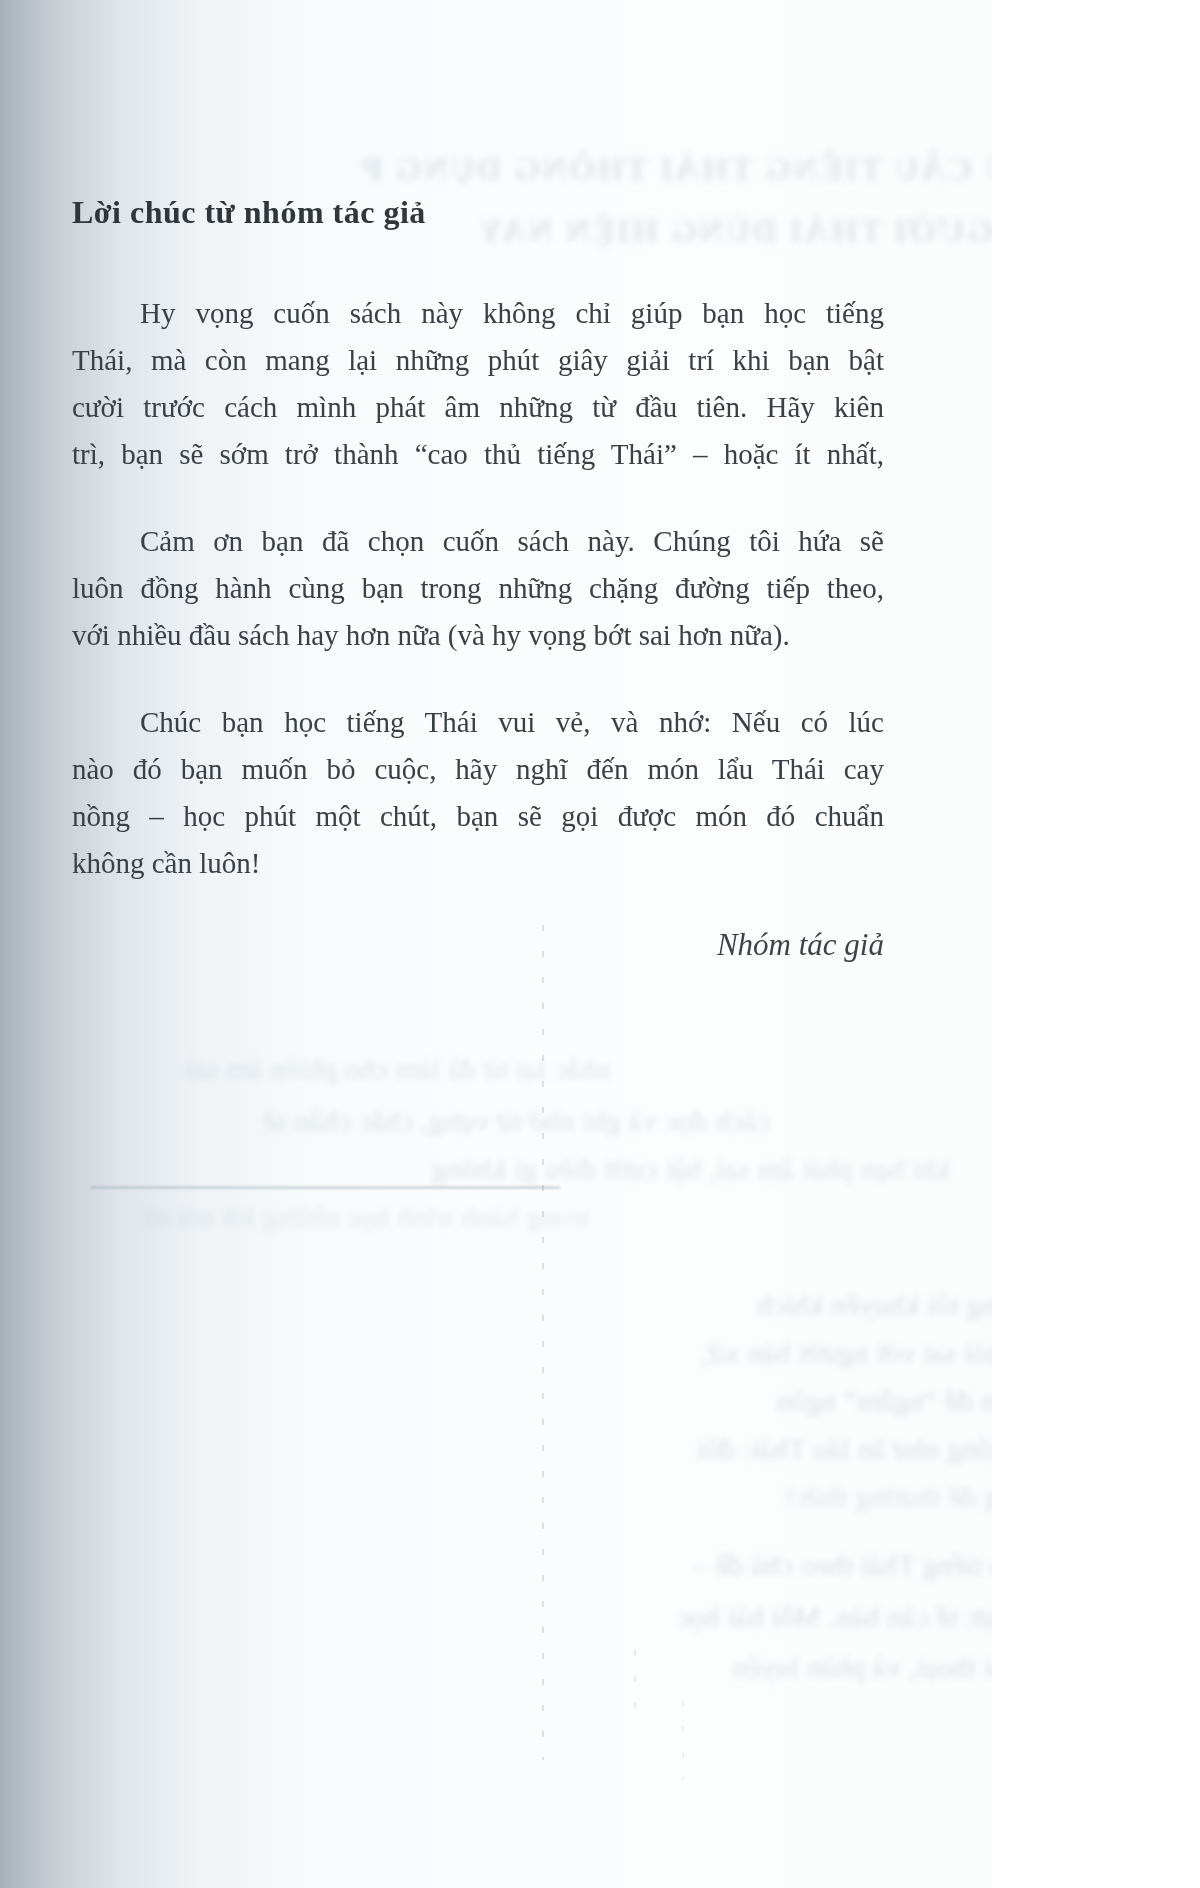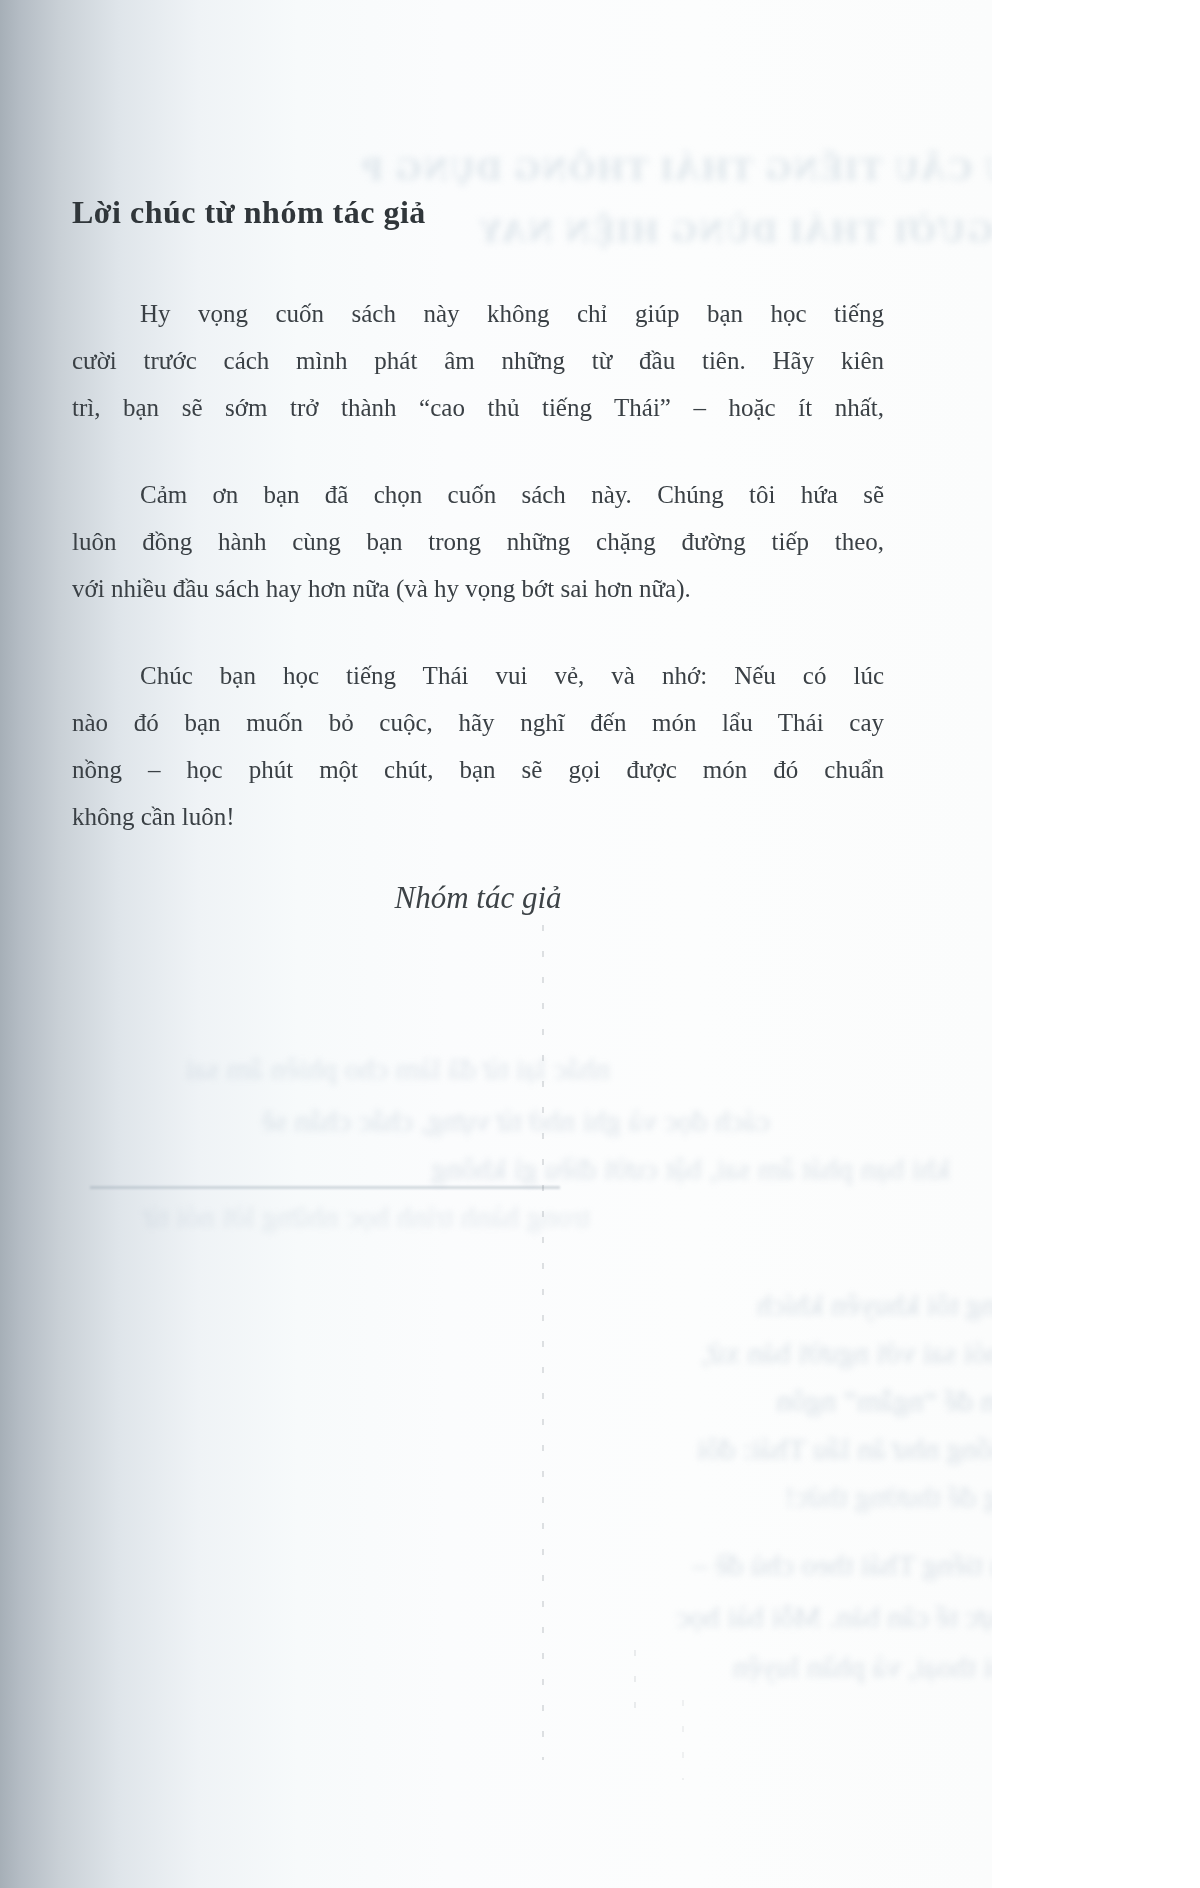--- a/index.html
+++ b/index.html
@@ -26,32 +26,32 @@
   .title {
     font-size: 32px;
     font-weight: bold;
     color: #30363a;
     margin: 0 0 56px 0;
     line-height: 44px;
     letter-spacing: 0.5px;
   }
   .para { margin: 0 0 40px 0; }
   .line {
-    font-size: 25px;
+    font-size: 29px;
     line-height: 47px;
     text-align: justify;
     text-align-last: justify;
     white-space: normal;
   }
   .line.indent { padding-left: 68px; }
   .line.last { text-align-last: left; }
   .signature {
     font-size: 31px;
     font-style: italic;
-    text-align: center;
+    text-align: right;
     margin-top: 6px;
     color: #3d4347;
   }
   
   .ghost-line {
     position: absolute;
     transform: scaleX(-1);
     filter: blur(3px);
     color: #b6c4d1;
     opacity: 0.5;
@@ -88,20 +88,21 @@
 <div class="page">
 
   <div class="ghost-line caps" style="top:150px; left:360px; width:800px;">CÁC MẪU CÂU TIẾNG THÁI THÔNG DỤNG PH</div>
   <div class="ghost-line caps" style="top:212px; left:300px; width:720px;">NGƯỜI THÁI DÙNG HIỆN NAY</div>
 
   <div class="content">
     <h1 class="title">Lời chúc từ nhóm tác giả</h1>
 
     <div class="para">
       <div class="line indent">Hy vọng cuốn sách này không chỉ giúp bạn học tiếng</div>
+      <div class="line">Thái, mà còn mang lại những phút giây giải trí khi bạn bật</div>
       <div class="line">cười trước cách mình phát âm những từ đầu tiên. Hãy kiên</div>
       <div class="line">trì, bạn sẽ sớm trở thành “cao thủ tiếng Thái” – hoặc ít nhất,</div>
     </div>
 
     <div class="para">
       <div class="line indent">Cảm ơn bạn đã chọn cuốn sách này. Chúng tôi hứa sẽ</div>
       <div class="line">luôn đồng hành cùng bạn trong những chặng đường tiếp theo,</div>
       <div class="line last">với nhiều đầu sách hay hơn nữa (và hy vọng bớt sai hơn nữa).</div>
     </div>
 

